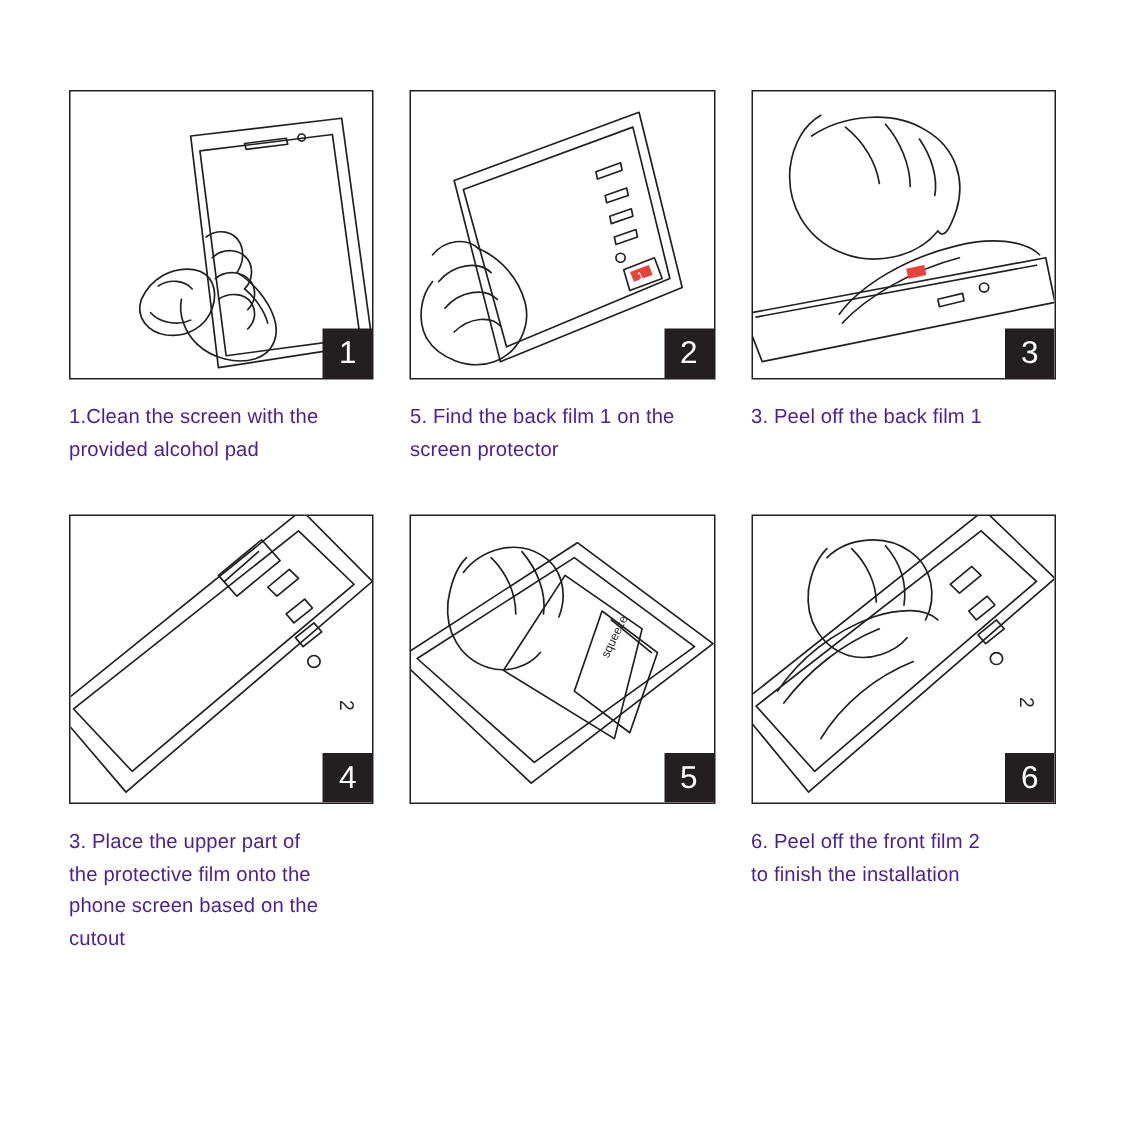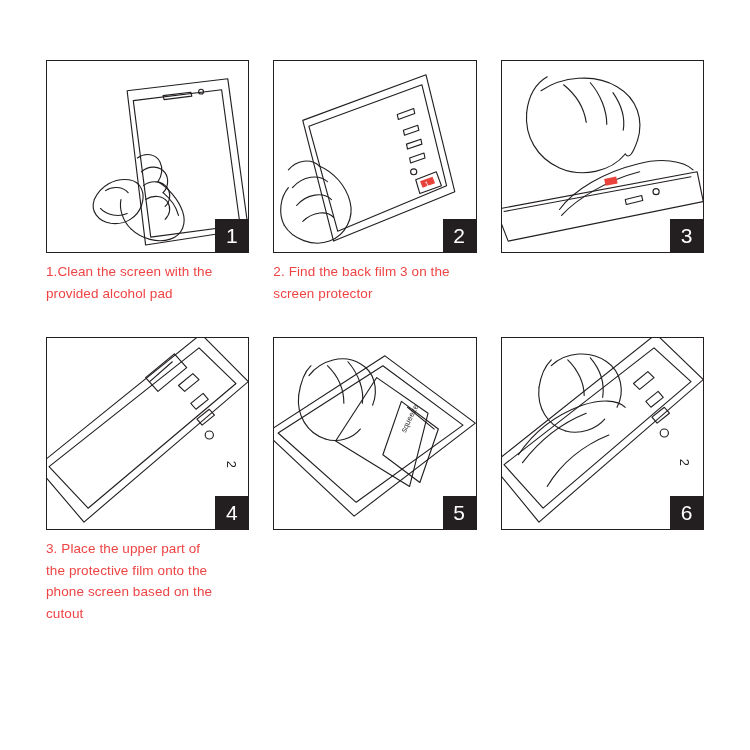--- a/index.html
+++ b/index.html
@@ -62,24 +62,24 @@
     background: #231f20;
     color: #ffffff;
     font-size: 21px;
     line-height: 33px;
     text-align: center;
     font-family: "Liberation Sans", sans-serif;
     letter-spacing: 0;
   }
 
   .caption {
-    margin-top: 8px;
+    margin-top: 14px;
     font-size: 13.5px;
     line-height: 1.62;
-    color: #ef4444;
+    color: #4c1d95;
     letter-spacing: 0.1px;
     white-space: pre-line;
   }
 
   .row2 {
     margin-top: 32px;
   }
 </style>
 </head>
 <body>
@@ -142,21 +142,21 @@
             <path d="M44 106 C58 112 70 126 74 142 C78 158 70 176 54 182 C38 188 18 180 10 166"></path>
             <path d="M10 166 C4 154 6 138 14 128"></path>
           </g>
           <g fill="#e8423a" stroke="none">
             <rect x="143" y="119" width="13" height="7" transform="rotate(-21 149.5 122.5)"></rect>
           </g>
           <text x="148" y="127" font-family="Liberation Sans, sans-serif" font-size="7" fill="#ffffff" transform="rotate(-21 148 127)">1</text>
         </svg>
         <div class="badge">2</div>
       </div>
-      <div class="caption">2. Find the back film 3 on the
+      <div class="caption">5. Find the back film 1 on the
 screen protector</div>
     </div>
 
     <div class="step">
       <div class="figure">
         <svg viewBox="0 0 196 193" preserveAspectRatio="none">
           <g fill="none" stroke="#231f20" stroke-width="1.1" stroke-linejoin="round" stroke-linecap="round">
 
             <path d="M-6 150 L190 112 L196 142 L6 182 Z"></path>
             <path d="M2 152 L184 117"></path>
@@ -174,20 +174,21 @@
             <path d="M60 24 C72 34 80 48 82 62"></path>
             <path d="M86 22 C96 34 102 50 102 64"></path>
             <path d="M108 32 C116 44 120 58 118 70"></path>
           </g>
           <g fill="#e8423a" stroke="none">
             <rect x="100" y="118" width="12" height="7" transform="rotate(-12 106 121.5)"></rect>
           </g>
         </svg>
         <div class="badge">3</div>
       </div>
+      <div class="caption">3. Peel off the back film 1</div>
     </div>
 
   </div>
 
   <div class="grid row2">
 
     <div class="step">
       <div class="figure">
         <svg viewBox="0 0 196 193" preserveAspectRatio="none">
           <g fill="none" stroke="#231f20" stroke-width="1.1" stroke-linejoin="round" stroke-linecap="round">
@@ -260,17 +261,19 @@
             <path d="M36 50 C38 36 42 28 48 22"></path>
             <path d="M36 50 C34 70 44 88 62 94"></path>
             <path d="M62 94 C76 98 92 92 100 82"></path>
             <path d="M64 22 C74 32 80 46 80 58"></path>
             <path d="M86 20 C96 32 100 46 98 60"></path>
           </g>
           <text x="173" y="122" font-family="Liberation Sans, sans-serif" font-size="13" fill="#231f20" transform="rotate(90 173 122)">2</text>
         </svg>
         <div class="badge">6</div>
       </div>
+      <div class="caption">6. Peel off the front film 2
+to finish the installation</div>
     </div>
 
   </div>
 
 </div>
 
 </body></html>

